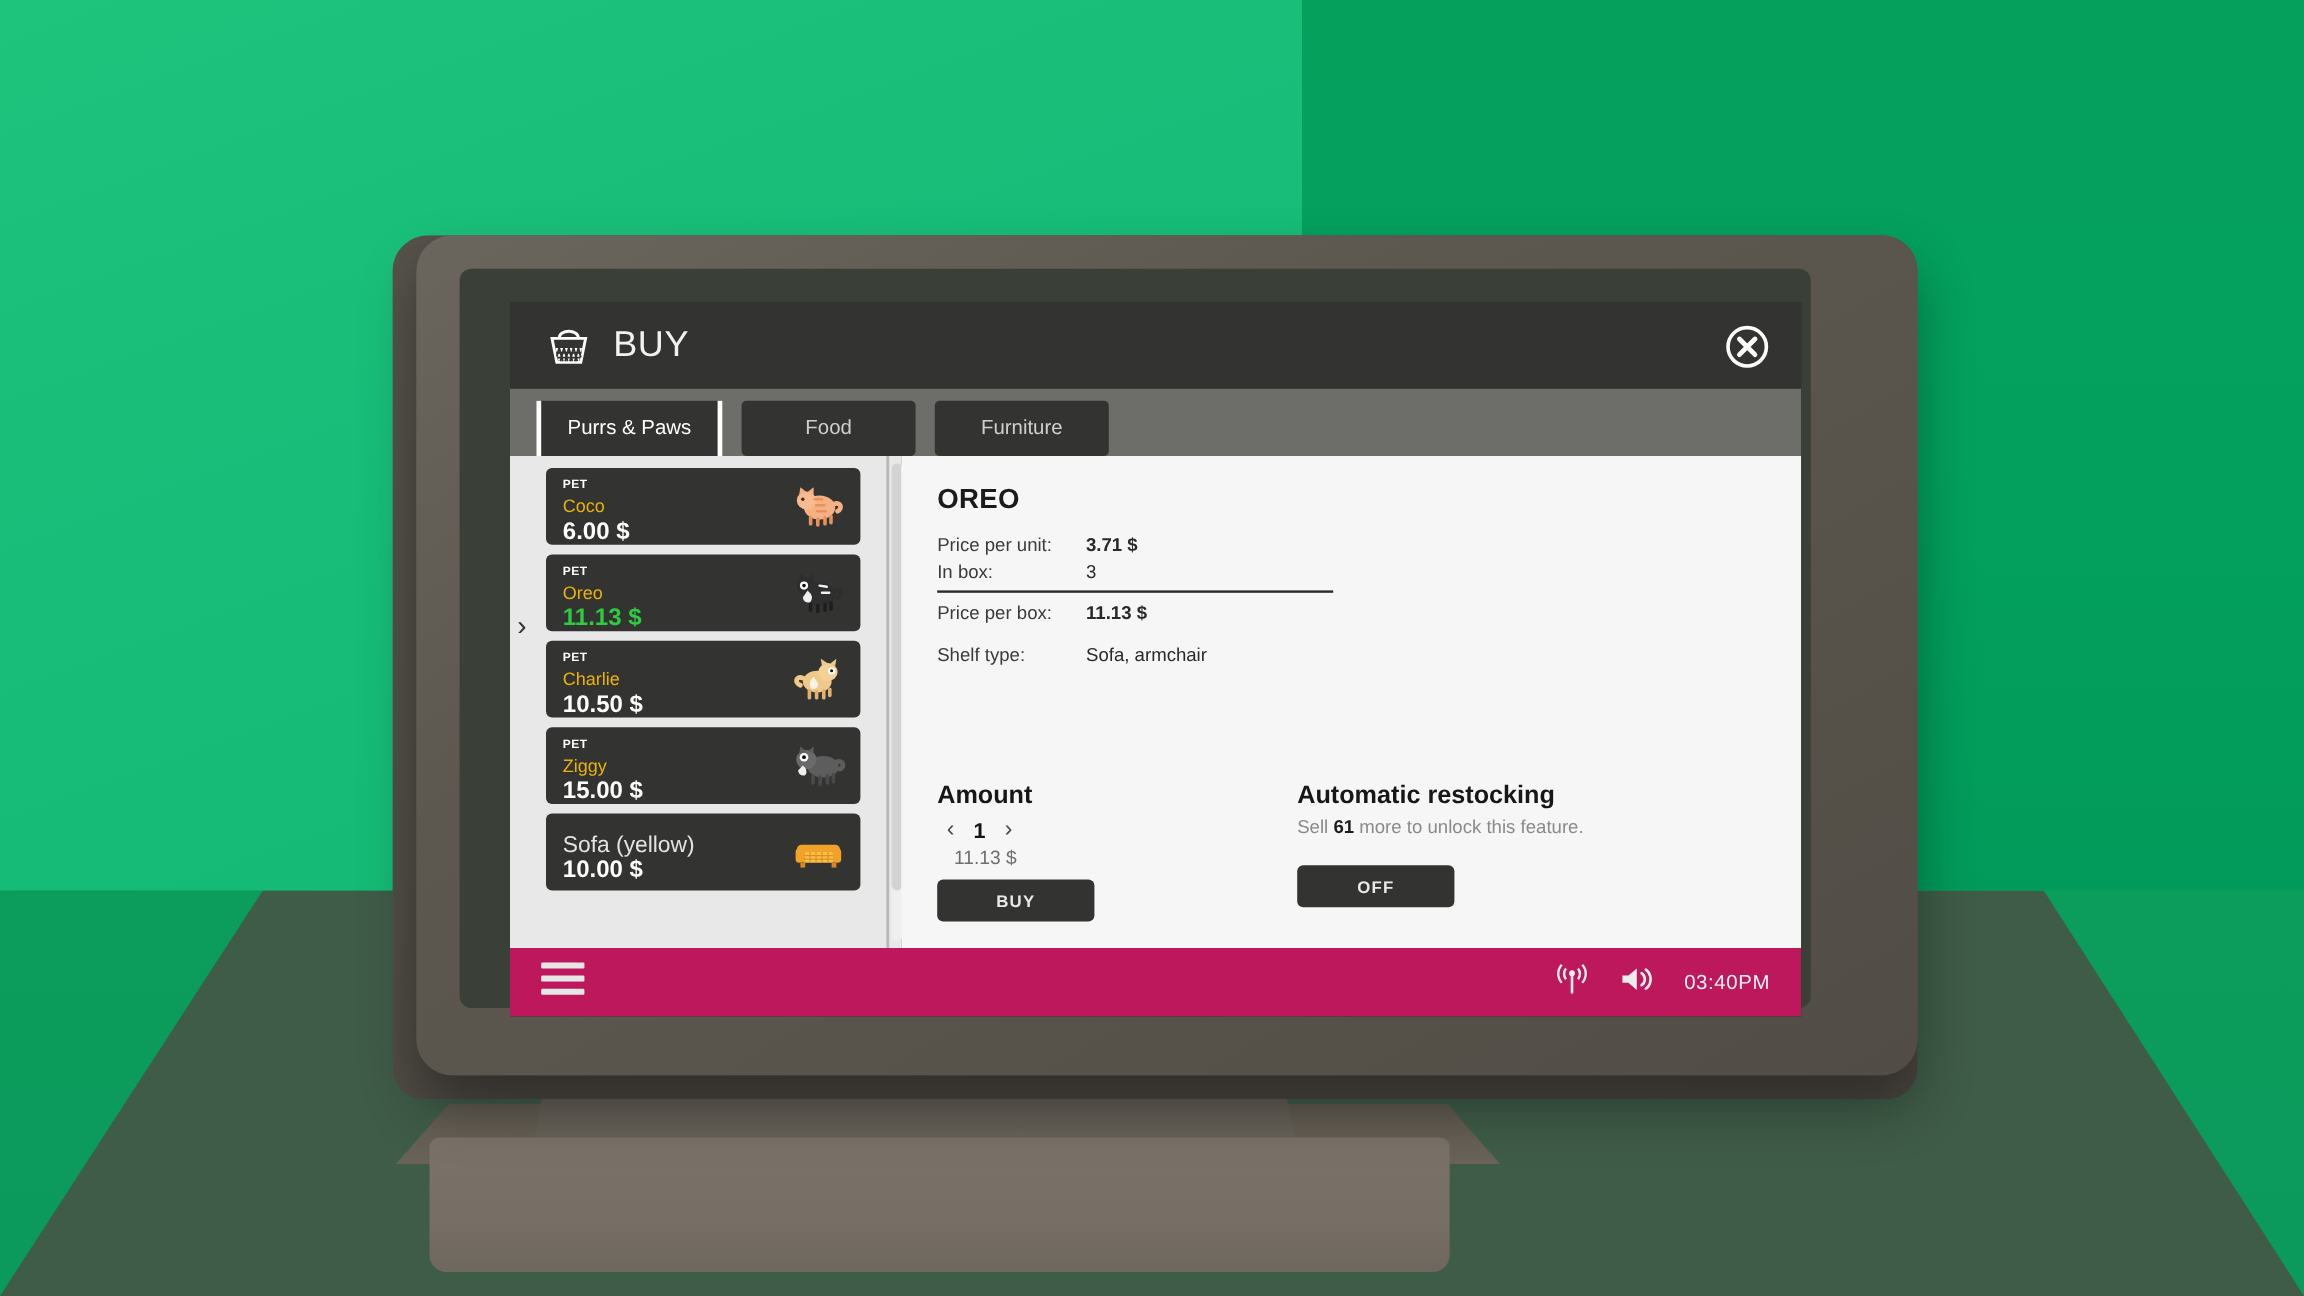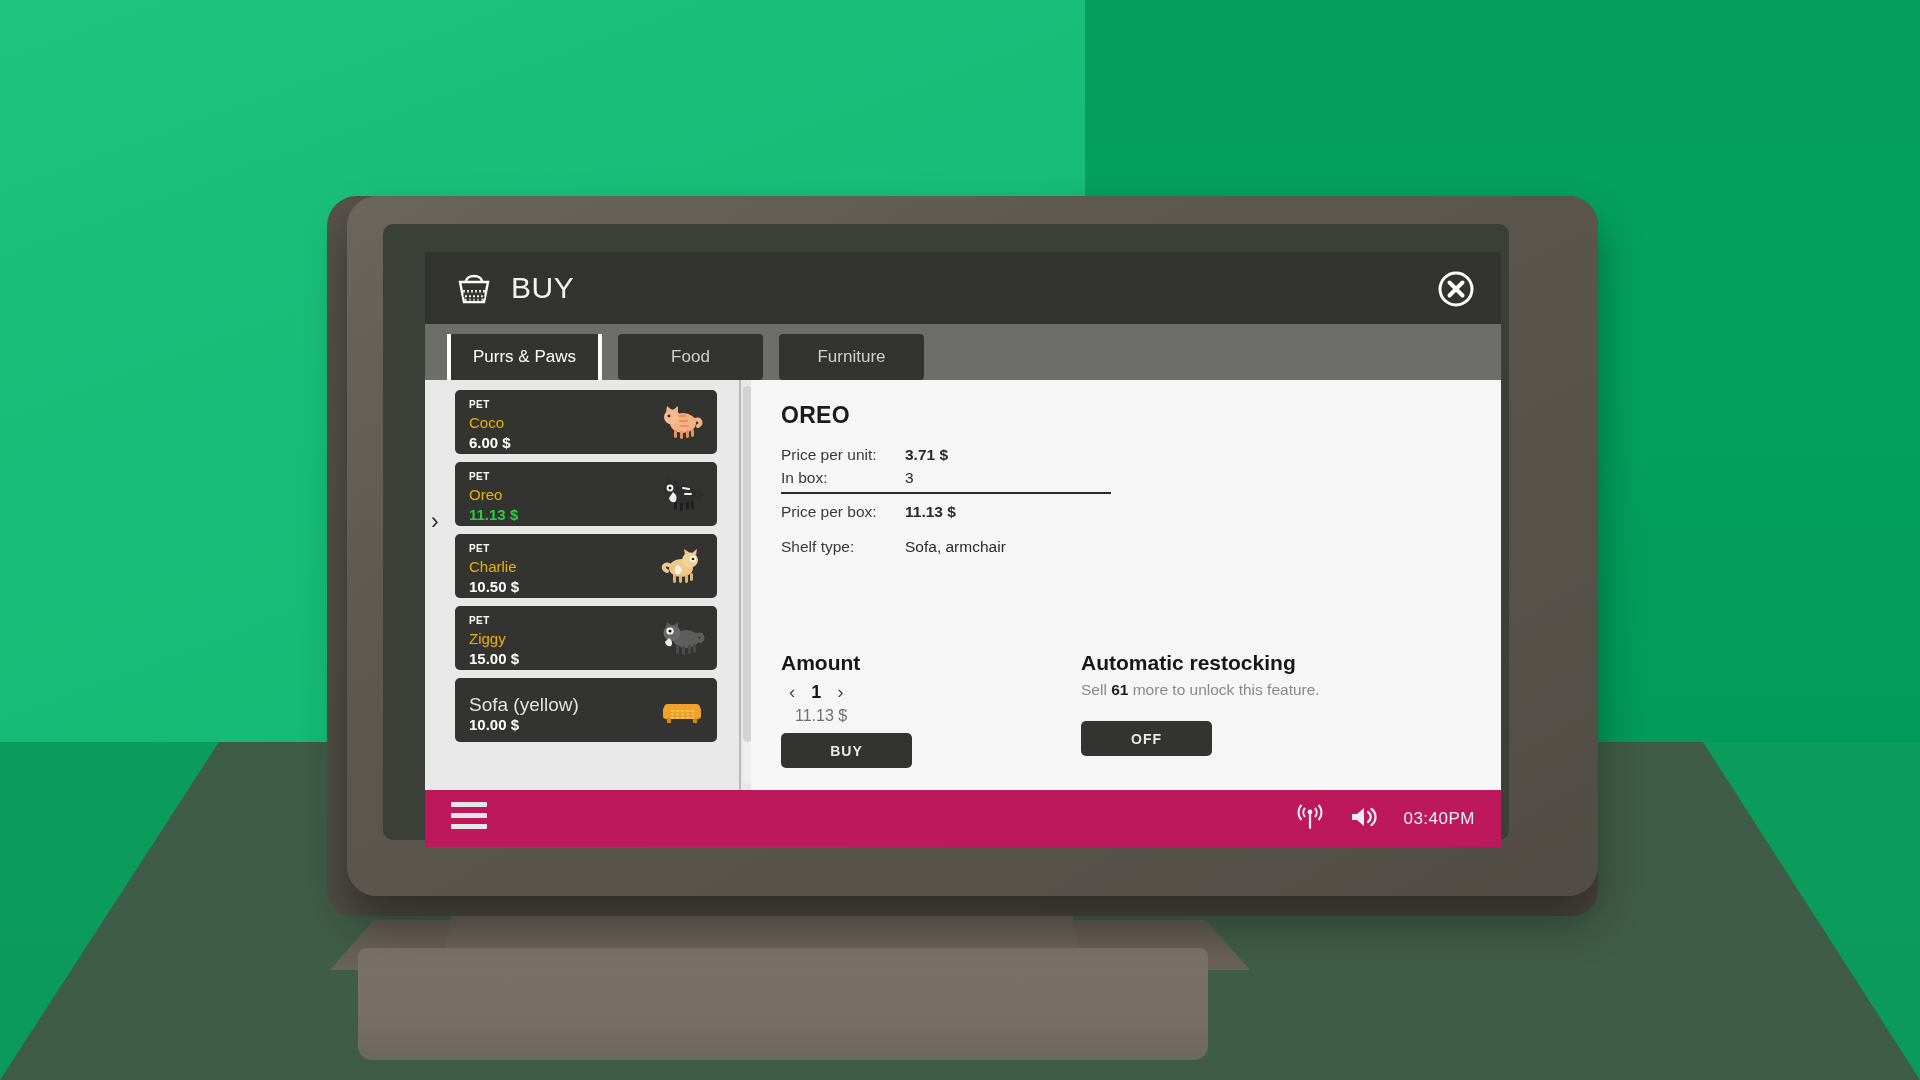--- a/index.html
+++ b/index.html
@@ -126,21 +126,21 @@
     padding-left:30px; padding-top:10px;
   }
   .list-scroll{ position:relative; width:262px; }
   .list-item{
     position:relative; width:262px; height:64px; background:#333331;
     border-radius:5px; margin-bottom:8px; cursor:pointer;
     padding:7px 0 0 14px; color:#fff; overflow:hidden;
   }
   .li-kind{ font-size:10px; font-weight:bold; letter-spacing:.4px; color:#ffffff; line-height:15px;}
   .li-name{ font-size:15px; color:#eab308; line-height:22px; font-weight:300;}
-  .li-price{ font-size:15px; font-weight:bold; color:#ffffff; line-height:18px;}
+  .li-price{ font-size:20px; font-weight:bold; color:#ffffff; line-height:18px;}
   .li-price.hl{ color:#2ecc40; }
   .li-thumb{
     position:absolute; right:12px; top:50%; transform:translateY(-50%);
     width:46px; height:44px;
   }
   .li-name-only{ font-size:19px; color:#e3e3e3; line-height:22px; padding-top:9px; font-weight:300;}
   .sel-caret{
     position:absolute; left:6px; top:128px; color:#2f2f2d; font-size:23px;
   }
 

